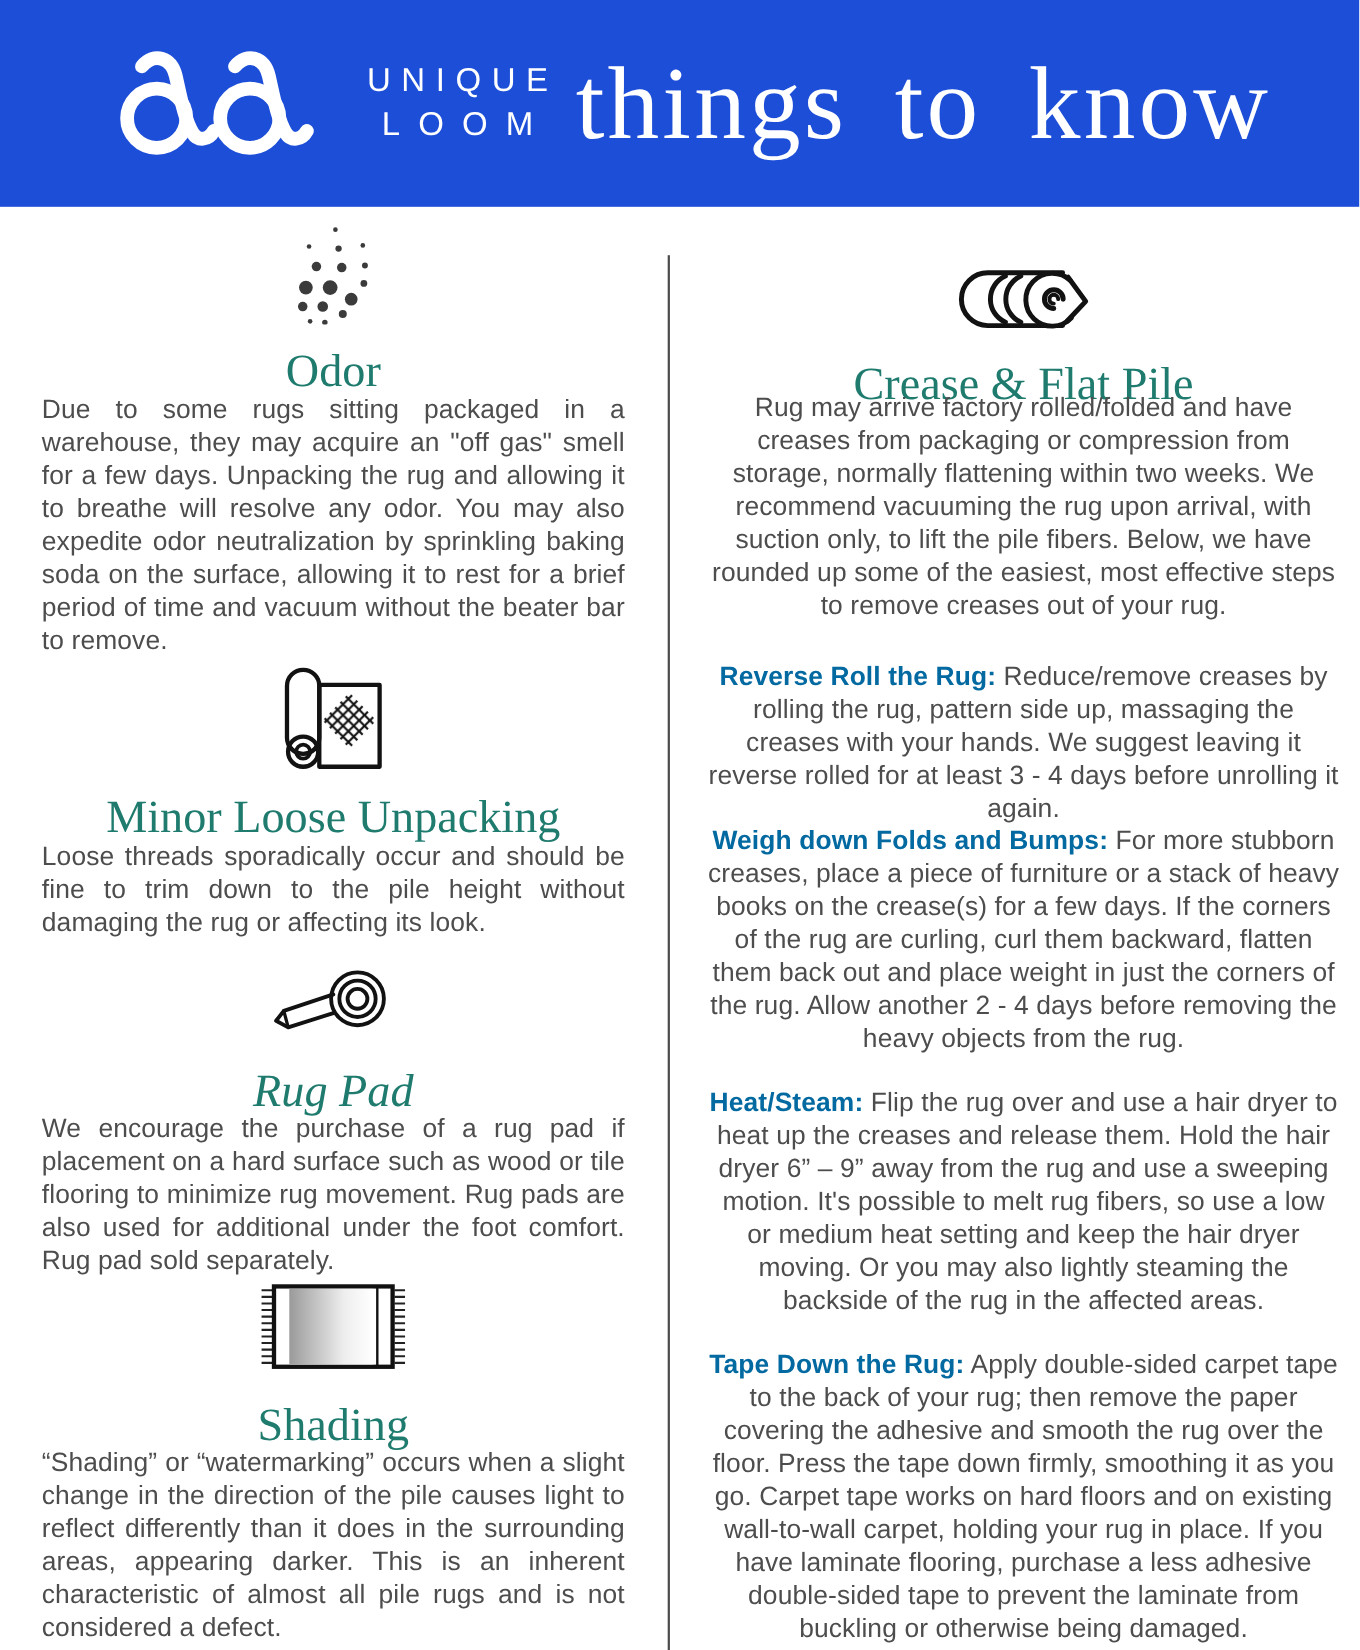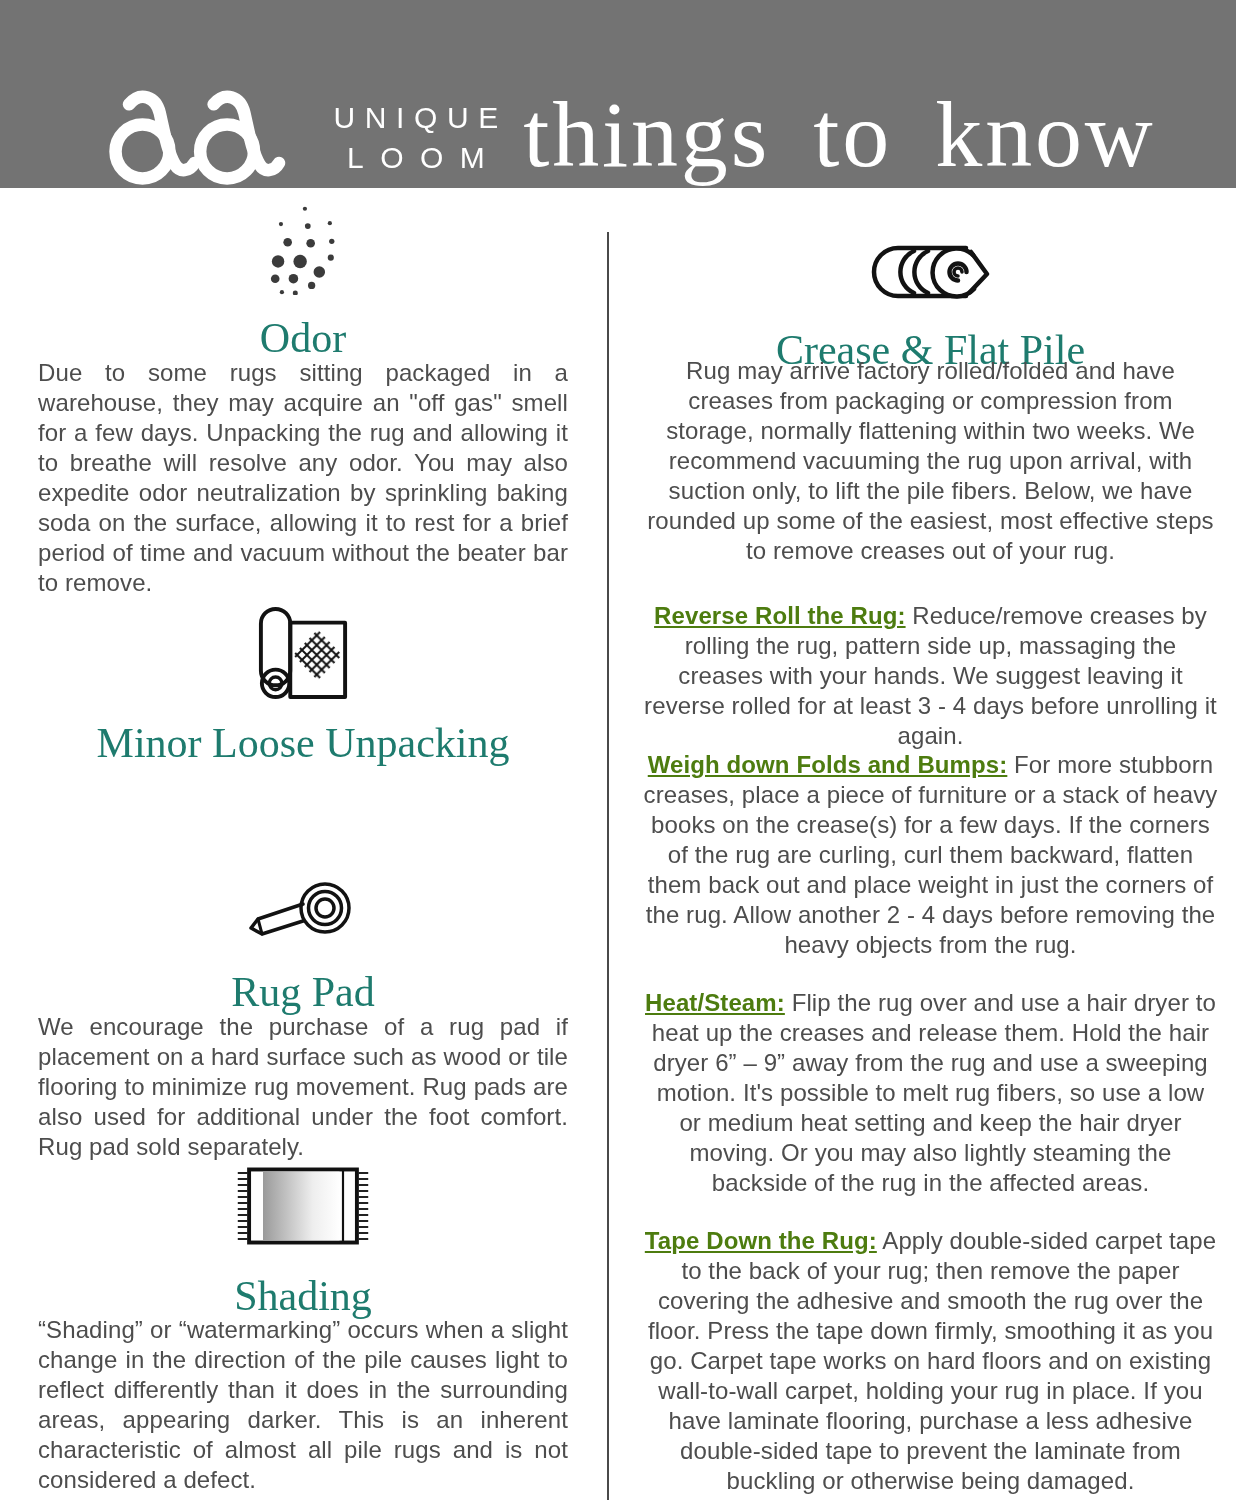--- a/index.html
+++ b/index.html
@@ -1,42 +1,42 @@
 <!DOCTYPE html>
 <html><head>
 <meta charset="utf-8">
 <style>
   html,body{margin:0;padding:0;background:#ffffff;}
   .page{position:relative;width:1236px;height:1500px;background:#ffffff;overflow:hidden;
         font-family:"Liberation Sans",sans-serif;}
 
   
-  .header{position:absolute;left:0;top:0;width:1236px;height:188px;background:#737373;
-          display:flex;align-items:flex-end;}
+  .header{position:absolute;left:0;top:0;width:1236px;height:188px;background:#1d4ed8;
+          display:flex;align-items:center;}
   .logo-group{display:flex;align-items:center;margin-left:106px;}
   .logo-mark{width:196px;height:100px;flex:0 0 auto;}
   .brand-text{margin-left:22px;color:#ffffff;text-align:center;line-height:1.32;
               font-size:30px;font-weight:400;}
   .brand-line1{letter-spacing:0.32em;text-indent:0.32em;}
   .brand-line2{letter-spacing:0.55em;text-indent:0.55em;}
   .header-title{flex:1;text-align:center;color:#ffffff;font-family:"Liberation Serif",serif;
                 font-size:94px;letter-spacing:0.03em;word-spacing:0.18em;padding-right:65px;
                 font-weight:400;}
 
   
   .divider{position:absolute;left:607px;top:232px;bottom:0;width:2px;background:#4a4a4a;}
 
   
   .abs{position:absolute;}
   .icon-row{display:flex;justify-content:center;align-items:center;}
   .sec-heading{font-family:"Liberation Serif",serif;font-size:42px;color:#1e7b6e;
                text-align:center;font-weight:400;}
   .body-text{font-size:24px;line-height:30px;color:#4d4d4d;text-align:justify;
              letter-spacing:0.1px;}
-  .tip-label{font-weight:700;color:#4d7c0f;text-decoration:underline;}
+  .tip-label{font-weight:700;color:#0369a1;}
 
   .lcol{left:38px;width:530px;}
   .rcol{left:643px;width:575px;text-align:center;}
 
   svg{display:block;}
   .stroke{fill:none;stroke:#121212;stroke-linecap:round;stroke-linejoin:round;}
 </style>
 </head>
 <body>
 
@@ -95,31 +95,32 @@
         </pattern>
       </defs>
       <rect class="stroke" x="33" y="17" width="56" height="76" fill="#ffffff" stroke-width="4"></rect>
       <polygon points="61,24 86,50 61,76 36,50" fill="url(#xhatch)"></polygon>
       <rect class="stroke" x="3" y="3" width="30" height="78" rx="15" fill="#ffffff" stroke-width="4"></rect>
       <circle class="stroke" cx="18" cy="79" r="14" fill="#ffffff" stroke-width="4"></circle>
       <circle class="stroke" cx="18" cy="79" r="6.5" stroke-width="3.5"></circle>
     </svg>
   </div>
   <div class="abs lcol sec-heading" style="top:719px;">Minor Loose Unpacking</div>
+  <div class="abs lcol body-text" style="top:764px;">Loose threads sporadically occur and should be fine to trim down to the pile height without damaging the rug or affecting its look.</div>
 
   <div class="abs lcol icon-row" style="top:868px;height:86px;">
     <svg width="115" height="68" viewBox="0 0 115 68">
       <path class="stroke" d="M57,27 L12,42 L5,51 L16,57 L57,44" fill="#ffffff" stroke-width="3.5"></path>
       <path class="stroke" d="M12,42 L16,57" stroke-width="3"></path>
       <circle class="stroke" cx="79" cy="31" r="24" fill="#ffffff" stroke-width="3.5"></circle>
       <circle class="stroke" cx="79" cy="31" r="16.5" stroke-width="3.5"></circle>
       <circle class="stroke" cx="79" cy="31" r="9" stroke-width="3.5"></circle>
     </svg>
   </div>
-  <div class="abs lcol sec-heading" style="top:968px;">Rug Pad</div>
+  <div class="abs lcol sec-heading" style="top:968px;font-style:italic;">Rug Pad</div>
   <div class="abs lcol body-text" style="top:1012px;">We encourage the purchase of a rug pad if placement on a hard surface such as wood or tile flooring to minimize rug movement. Rug pads are also used for additional under the foot comfort. Rug pad sold separately.</div>
 
   <div class="abs lcol icon-row" style="top:1166px;height:80px;">
     <svg width="150" height="80" viewBox="0 0 150 92">
       <defs>
         <linearGradient id="shadeGrad" x1="0" y1="0" x2="1" y2="0">
           <stop offset="0" stop-color="#9a9a9a"></stop>
           <stop offset="0.65" stop-color="#eeeeee"></stop>
           <stop offset="1" stop-color="#ffffff"></stop>
         </linearGradient>

